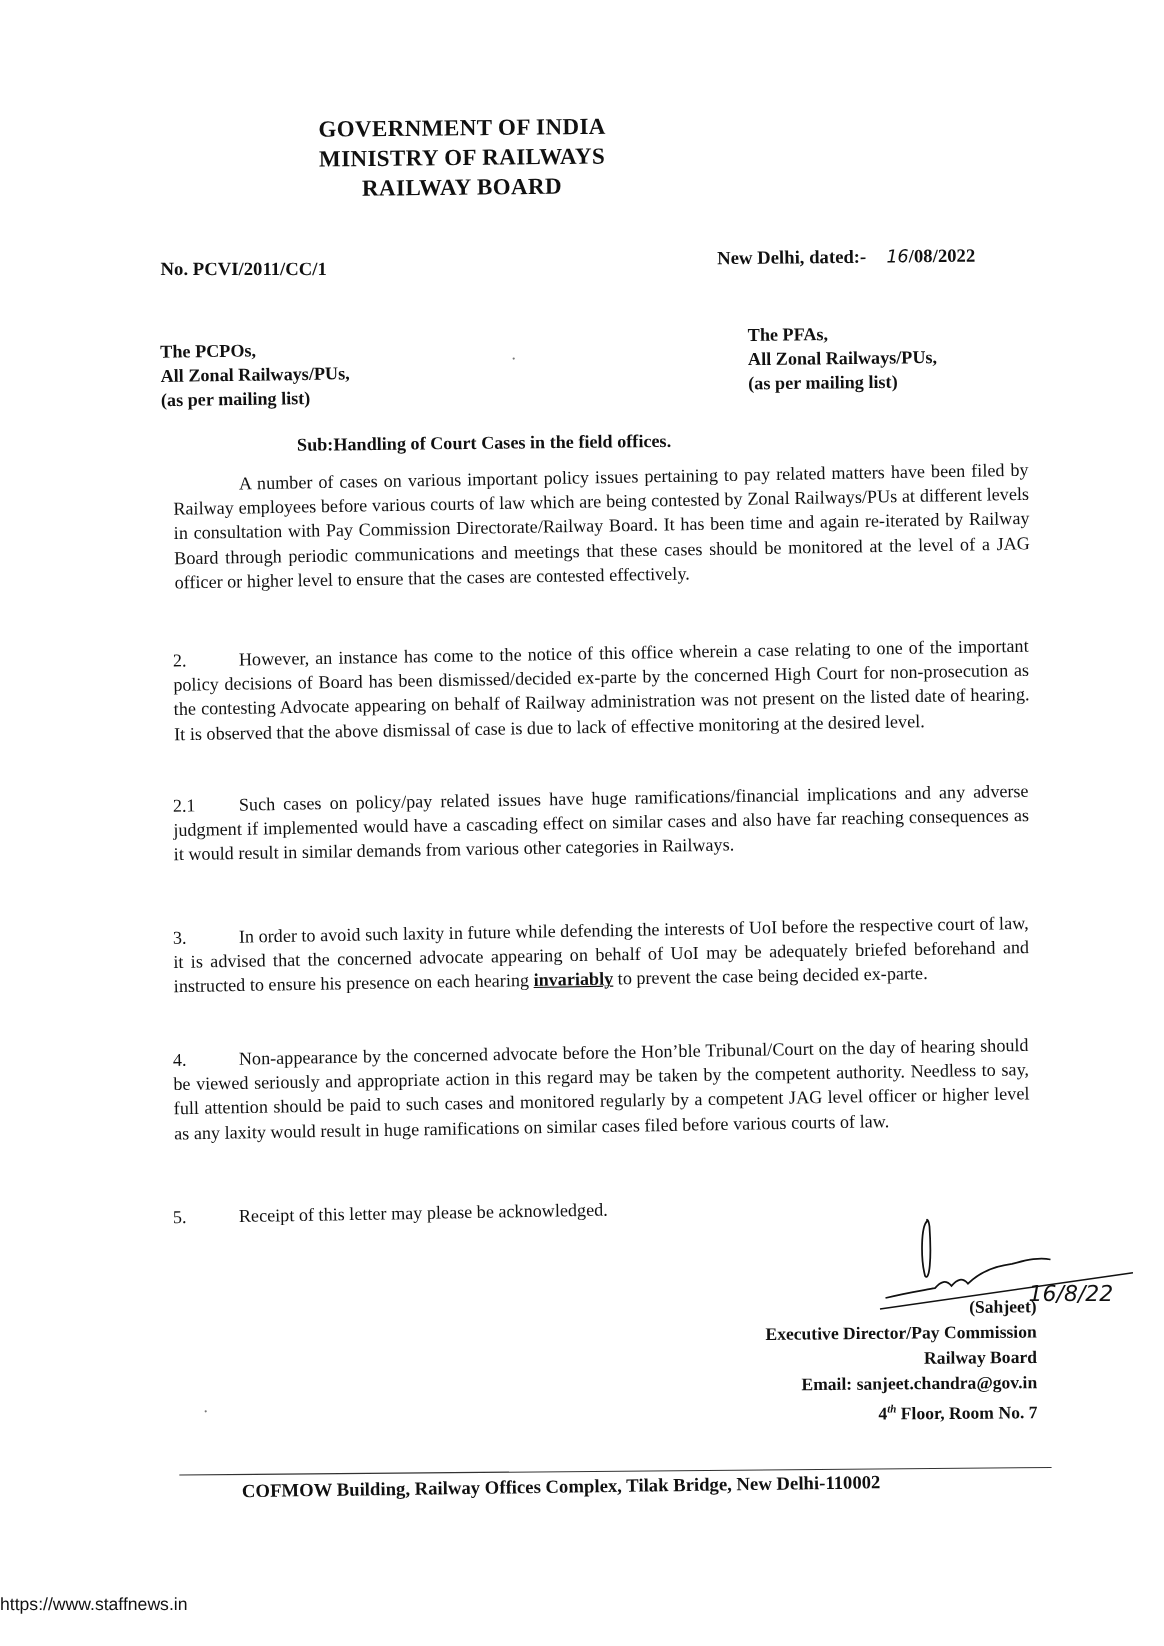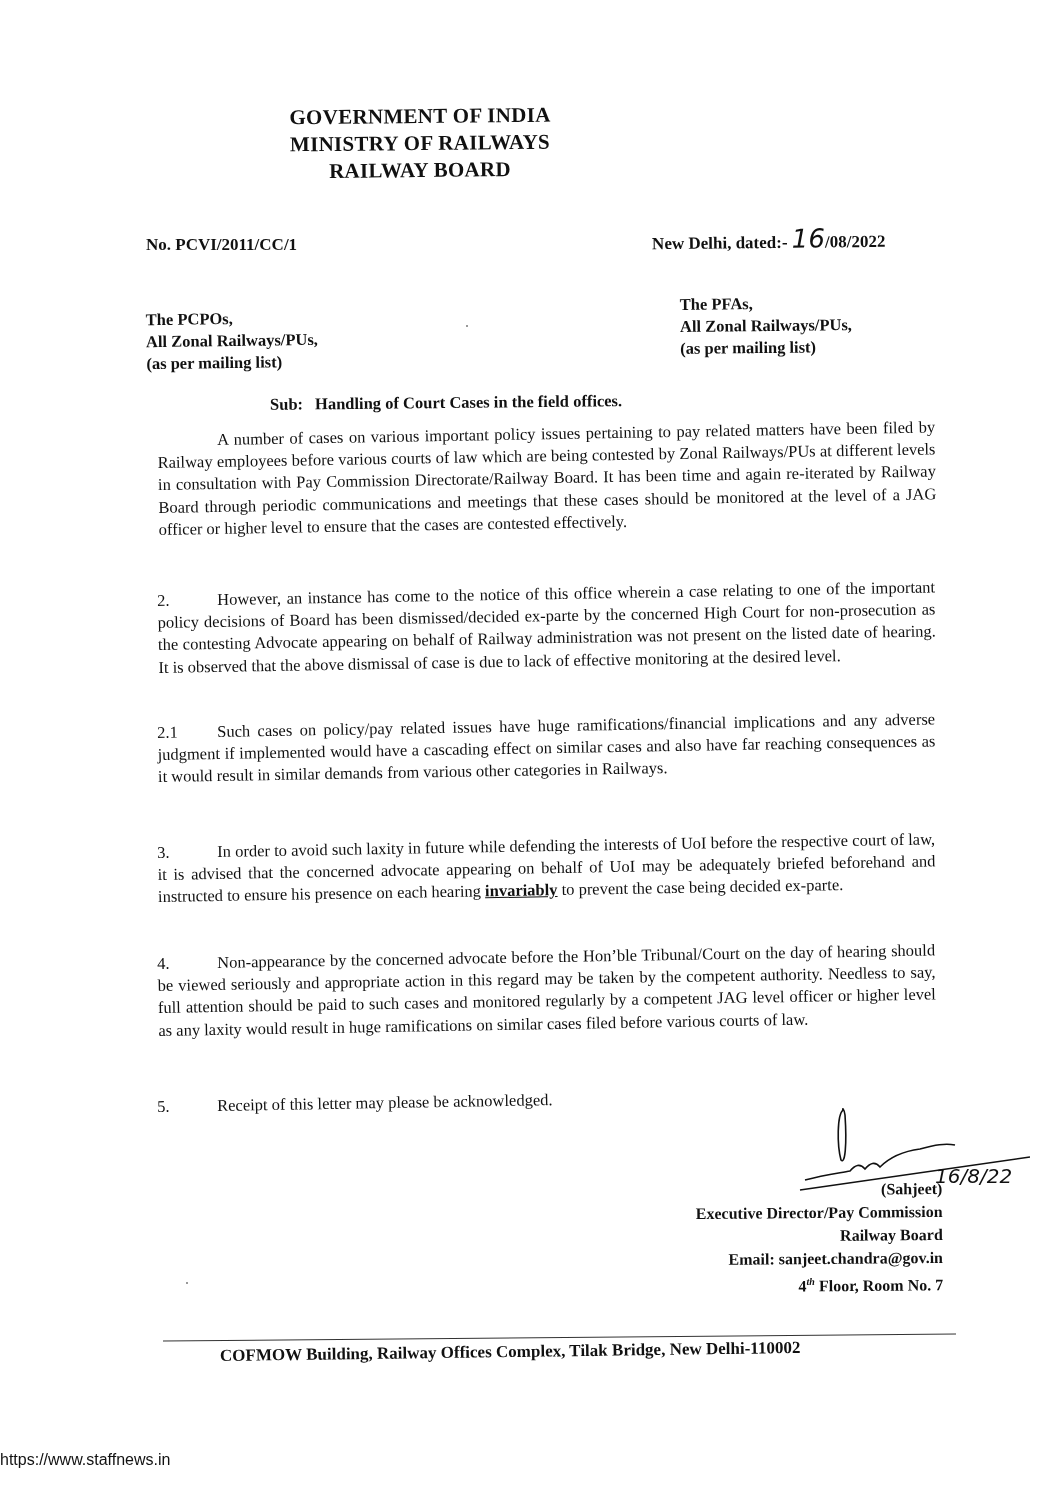--- a/index.html
+++ b/index.html
@@ -10,26 +10,26 @@
     }
     .abs { position: absolute; }
     .header {
       left: 0; width: 840px; top: 103px; text-align: center;
       font-weight: bold; font-size: 21px; line-height: 27px;
       letter-spacing: 0.3px;
     }
     .header div { transform: rotate(-0.6deg); }
     .letter-no { left: 146px; top: 235px; font-weight: bold; font-size: 17px; }
     .date { left: 652px; top: 224px; font-weight: bold; font-size: 17px; transform: rotate(-0.6deg); }
-    .date .hand { font-family: "DejaVu Sans", sans-serif; font-weight: normal; font-size: 26px; font-style: italic; }
+    .date .hand { font-family: "DejaVu Sans", sans-serif; font-weight: normal; font-size: 16px; font-style: italic; margin-left: 14px; }
     .addr { font-weight: bold; font-size: 16.5px; line-height: 22px; }
     .addr-left { left: 146px; top: 308px; transform: rotate(-0.8deg); }
     .addr-right { left: 680px; top: 293px; transform: rotate(-0.6deg); }
     .subject { left: 270px; top: 393px; font-weight: bold; font-size: 16.5px; transform: rotate(-0.6deg); }
-    .subject .label { margin-right: 12px; }
+    .subject .label { }
     .para {
       left: 157px; width: 778px; font-size: 16.5px; line-height: 22.2px;
       text-align: justify; transform: rotate(-1deg); transform-origin: left top;
     }
     .para .num { display: inline-block; width: 60px; }
     .para.first { text-indent: 60px; }
     .p1 { top: 430px; }
     .p2 { top: 590px; }
     .p21 { top: 722px; }
     .p3 { top: 842px; }

